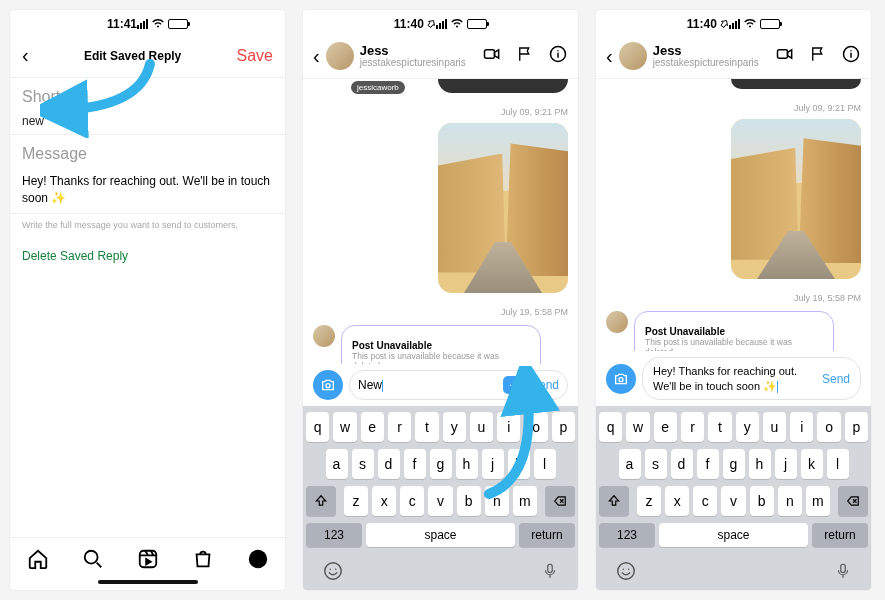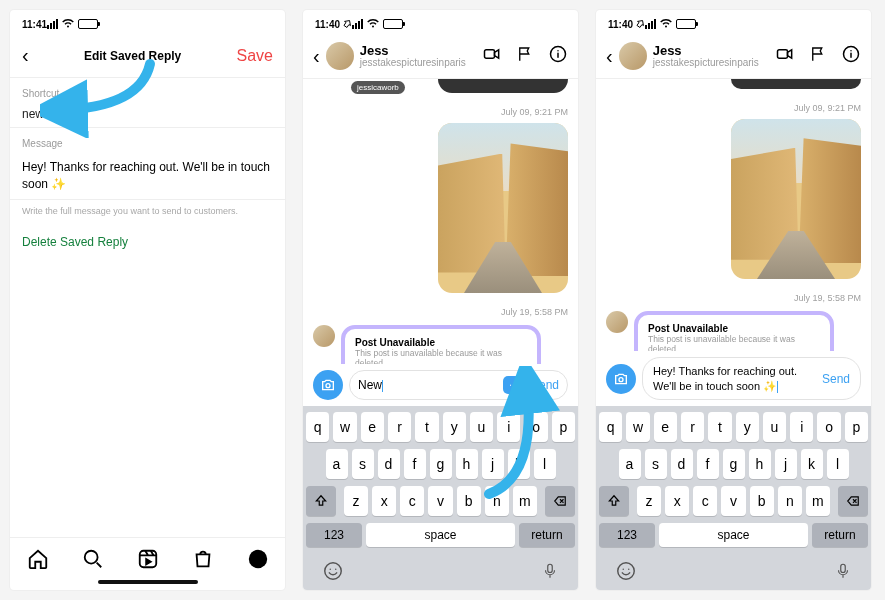--- a/index.html
+++ b/index.html
@@ -1,32 +1,32 @@
 <!DOCTYPE html>
 <html><head>
 <meta charset="utf-8">
 <style>
   * { box-sizing: border-box; margin: 0; padding: 0; font-family: -apple-system, "Helvetica Neue", Arial, sans-serif; }
   body { background: #f4f4f4; display: flex; gap: 18px; padding: 10px; }
   .phone { width: 275px; height: 580px; background: #fff; border-radius: 4px; position: relative; display: flex; flex-direction: column; overflow: hidden; box-shadow: 0 0 0 1px #eee; }
-  .statusbar { height: 28px; display: flex; justify-content: flex-start; align-items: center; padding: 0 12px; font-size: 10px; font-weight: 600; }
+  .statusbar { height: 28px; display: flex; justify-content: center; align-items: center; padding: 0 12px; font-size: 12px; font-weight: 600; }
   .statusbar .right { display: flex; align-items: center; gap: 3px; }
   .sigbars { display: flex; align-items: flex-end; gap: 1px; }
   .sigbars span { width: 2px; background:#000; display:inline-block; }
   .sigbars span:nth-child(1){height:4px}.sigbars span:nth-child(2){height:6px}.sigbars span:nth-child(3){height:8px}.sigbars span:nth-child(4){height:10px}
   .wifi { font-size: 12px; }
   .battery { width: 20px; height: 10px; border: 1px solid #000; border-radius: 2px; position: relative; }
   .battery::after{content:"";position:absolute;right:-3px;top:2px;width:2px;height:4px;background:#000;border-radius:0 1px 1px 0}
   .battery .fill{height:100%;width:60%;background:#000}
   
   .hdr { display:flex; align-items:center; justify-content:space-between; padding:6px 12px 10px; border-bottom:1px solid #eee; }
   .hdr .back{font-size:20px;font-weight:300}
   .hdr .title{font-size:12px;font-weight:600}
   .hdr .save{font-size:16px;color:#ef4444}
-  .section-label{font-size:10px;color:#9a9a9a;padding:10px 12px 4px}
+  .section-label{font-size:16px;color:#9a9a9a;padding:10px 12px 4px}
   .field{padding:4px 12px 6px;font-size:12px;color:#222;border-bottom:1px solid #eee}
   .help{font-size:9px;color:#a8a8a8;padding:6px 12px;line-height:1.3}
   .msgval{padding:6px 12px;font-size:12px;line-height:1.4;border-bottom:1px solid #eee}
   .delete{padding:12px;font-size:12px;color:#15803d}
   .tabbar{margin-top:auto;display:flex;justify-content:space-around;align-items:center;padding:10px 0 6px;border-top:1px solid #eee}
   .tabbar .ic{width:22px;height:22px;display:flex;align-items:center;justify-content:center}
   .homebar{height:4px;width:100px;background:#111;border-radius:3px;margin:4px auto 6px}
   .arrow1{position:absolute;left:30px;top:48px;pointer-events:none}
   
   .chathdr{display:flex;align-items:center;gap:6px;padding:4px 10px 8px;border-bottom:1px solid #eee}
@@ -38,21 +38,21 @@
   .chatbody{flex:1;overflow:hidden;position:relative;padding:0 10px}
   .smallpill{position:absolute;top:2px;left:48px;background:#555;color:#fff;font-size:8px;padding:2px 6px;border-radius:8px}
   .tstamp{text-align:right;font-size:9px;color:#a0a0a0;margin:14px 0 6px}
   .photo{width:130px;height:170px;border-radius:14px;margin-left:auto;overflow:hidden;position:relative;background:#e8c986}
   .photo .sky{position:absolute;top:0;left:0;right:0;height:40%;background:linear-gradient(#cfe3ea,#e8ddc7)}
   .photo .bldgL{position:absolute;left:0;top:18%;width:52%;height:70%;background:linear-gradient(90deg,#caa35f,#e0b877);clip-path:polygon(0 10%,95% 0,100% 100%,0 100%)}
   .photo .bldgR{position:absolute;right:0;top:12%;width:48%;height:78%;background:linear-gradient(90deg,#d9b06b,#b8894c);clip-path:polygon(8% 0,100% 6%,100% 100%,0 100%)}
   .photo .road{position:absolute;bottom:0;left:20%;right:20%;height:30%;background:linear-gradient(#bfb19a,#9a8f7c);clip-path:polygon(40% 0,60% 0,100% 100%,0 100%)}
   .unavail{display:flex;gap:6px;margin-top:8px;align-items:flex-start}
   .unavail .av{width:22px;height:22px;border-radius:50%;background:linear-gradient(135deg,#d9c9a8,#b89868);flex-shrink:0}
-  .unavail .bubble{border:4px solid #c4b5fd;border-radius:14px;padding:8px 10px;max-width:200px}
+  .unavail .bubble{border:1px solid #c4b5fd;border-radius:14px;padding:14px 10px;max-width:200px}
   .unavail .t1{font-size:10px;font-weight:600}
   .unavail .t2{font-size:8.5px;color:#9a9a9a}
   .inputrow{display:flex;align-items:center;gap:6px;padding:6px 10px}
   .cam{width:30px;height:30px;border-radius:50%;background:#3ca1f2;display:flex;align-items:center;justify-content:center;color:#fff;flex-shrink:0}
   .chip{flex:1;border:1px solid #e2e2e2;border-radius:18px;display:flex;align-items:center;padding:5px 8px;gap:6px;min-height:30px}
   .chip .txt{font-size:12px;flex:1}
   .cursor{display:inline-block;width:1px;height:12px;background:#3ca1f2;vertical-align:middle}
   .quickchip{width:22px;height:18px;background:#3ca1f2;border-radius:5px;display:flex;align-items:center;justify-content:center;color:#fff;font-size:9px;letter-spacing:1px}
   .send{font-size:12px;color:#3ca1f2;font-weight:500}
   .chip3{flex:1;border:1px solid #e2e2e2;border-radius:18px;display:flex;align-items:center;padding:6px 10px;gap:6px;min-height:40px}

